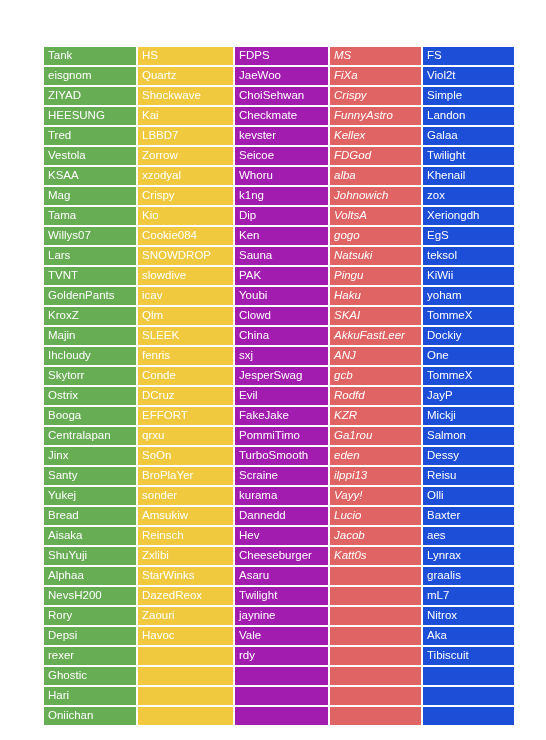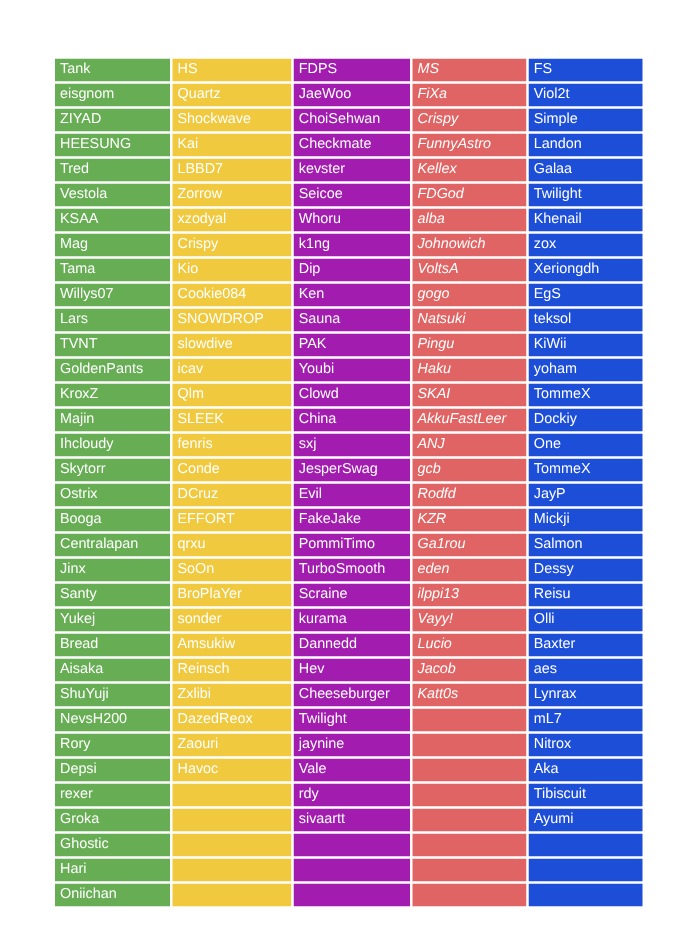--- a/index.html
+++ b/index.html
@@ -240,20 +240,27 @@
           <td class="fs">aes</td>
         </tr>
         <tr>
           <td class="tank">ShuYuji</td>
           <td class="hs">Zxlibi</td>
           <td class="fdps">Cheeseburger</td>
           <td class="ms">Katt0s</td>
           <td class="fs">Lynrax</td>
         </tr>
         <tr>
+          <td class="tank">Alphaa</td>
+          <td class="hs">StarWinks</td>
+          <td class="fdps">Asaru</td>
+          <td class="ms empty"></td>
+          <td class="fs">graalis</td>
+        </tr>
+        <tr>
           <td class="tank">NevsH200</td>
           <td class="hs">DazedReox</td>
           <td class="fdps">Twilight</td>
           <td class="ms empty"></td>
           <td class="fs">mL7</td>
         </tr>
         <tr>
           <td class="tank">Rory</td>
           <td class="hs">Zaouri</td>
           <td class="fdps">jaynine</td>
@@ -266,27 +273,20 @@
           <td class="fdps">Vale</td>
           <td class="ms empty"></td>
           <td class="fs">Aka</td>
         </tr>
         <tr>
           <td class="tank">rexer</td>
           <td class="hs empty"></td>
           <td class="fdps">rdy</td>
           <td class="ms empty"></td>
           <td class="fs">Tibiscuit</td>
-        </tr>
-        <tr>
-          <td class="tank">Groka</td>
-          <td class="hs empty"></td>
-          <td class="fdps">sivaartt</td>
-          <td class="ms empty"></td>
-          <td class="fs">Ayumi</td>
         </tr>
         <tr>
           <td class="tank">Ghostic</td>
           <td class="hs empty"></td>
           <td class="fdps empty"></td>
           <td class="ms empty"></td>
           <td class="fs empty"></td>
         </tr>
         <tr>
           <td class="tank">Hari</td>

